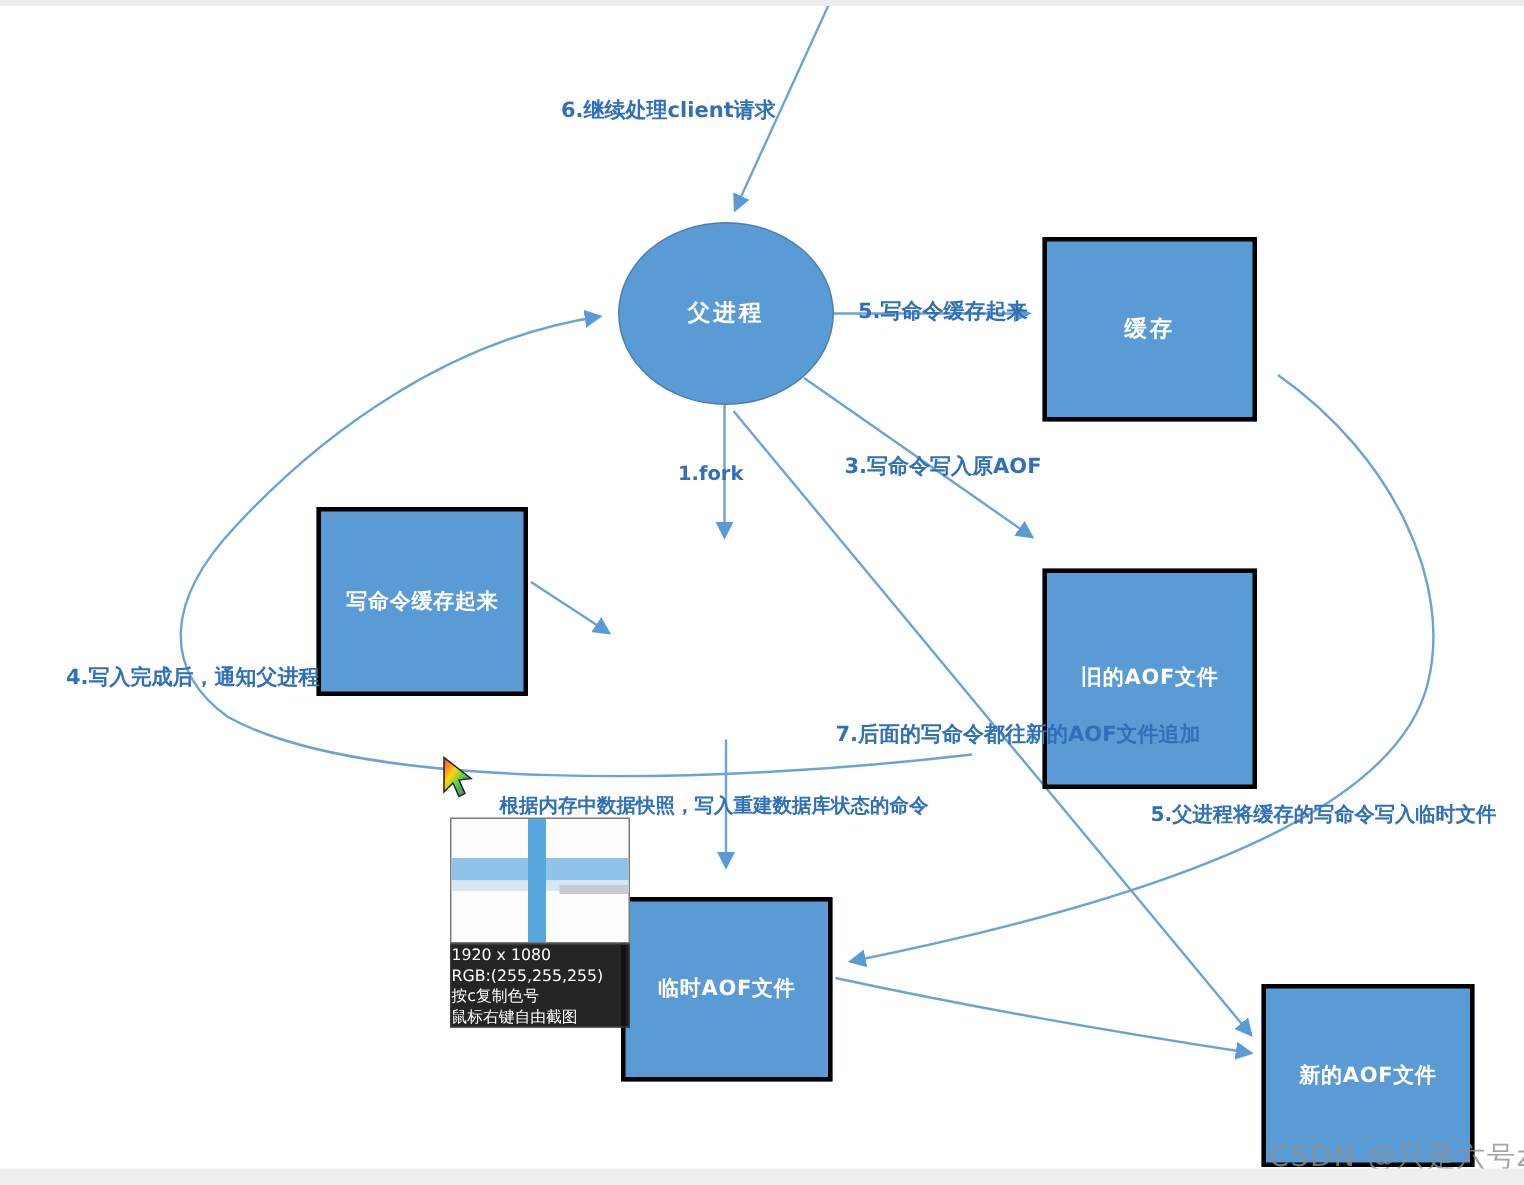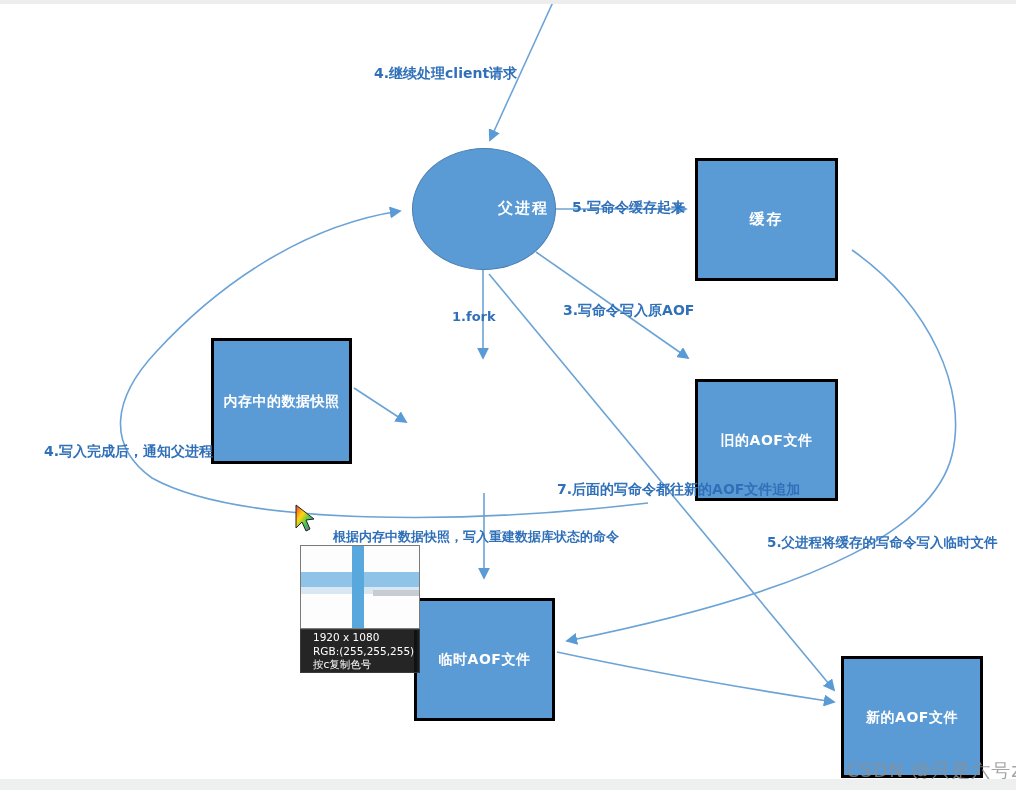--- a/index.html
+++ b/index.html
@@ -9,37 +9,37 @@
 
   .edge-strip { position:absolute; left:0; width:1016px; background:#ededed; z-index:9; }
   .edge-strip.top { top:0; height:4px; }
   .edge-strip.bottom { bottom:0; height:11px; background:#eef0ef; }
 
   #connector-layer { position:absolute; left:0; top:0; width:1016px; height:790px; z-index:1; pointer-events:none; }
 
   .node { position:absolute; display:flex; align-items:center; justify-content:center;
           background:#5b9bd5; color:#fff; font-weight:600; z-index:2; text-align:center; }
   .node.rect { border:3px solid #000000;margin-top:11px; }
-  .node.ellipse { border:1.5px solid #4a7fb0; border-radius:50%;justify-content:flex-end; }
+  .node.ellipse { border:1.5px solid #4a7fb0; border-radius:50%; }
   .node .lbl { font-size:15px; letter-spacing:2px; line-height:1.3; padding:0 6px; }
   .node.small-text .lbl { font-size:14px; letter-spacing:0.5px; }
 
   .edge-label { position:absolute; color:#3070b8; font-weight:600; font-size:14px;
                 white-space:nowrap; z-index:3; }
 
   
   #magnifier { position:absolute; left:300px; top:545px; width:120px; height:84px;
                background:#fdfdfd; border:1px solid #7a7a7a; z-index:5; overflow:hidden; }
   #magnifier .h-band { position:absolute; left:0; top:26px; width:120px; height:15px; background:#8fc4e8; }
   #magnifier .h-band2 { position:absolute; left:0; top:41px; width:120px; height:7px; background:#d9e7f2; }
   #magnifier .gray-stripe { position:absolute; left:72px; top:44px; width:46px; height:6px; background:#c6ccd1; }
   #magnifier .v-band { position:absolute; left:51px; top:0; width:12px; height:84px; background:#58a7dd; }
-  #info-panel { position:absolute; left:300px; top:629px; width:120px; height:44px;
+  #info-panel { position:absolute; left:300px; top:629px; width:120px; height:56px;
                 background:rgba(18,18,18,0.92); border:1px solid #3a3a3a; z-index:5;
-                color:#fff; font-size:10.5px; line-height:13.5px; padding:1px 12px; white-space:nowrap; }
+                color:#fff; font-size:10.5px; line-height:13.5px; padding:1px 0; white-space:nowrap; }
   #cursor { position:absolute; left:294px; top:504px; z-index:6; }
 
   #watermark { position:absolute; left:846px; top:758px; z-index:7; color:#8f8f8f;
                opacity:0.8; font-size:19px; letter-spacing:1px; white-space:nowrap; }
 </style>
 </head>
 <body>
 
 <div id="stage">
 
@@ -75,37 +75,37 @@
 
   <div class="node ellipse" style="left:412px;top:148px;width:144px;height:122px;">
     <span class="lbl">父进程</span>
   </div>
 
   <div class="node rect" style="left:695px;top:147px;width:143px;height:123px;">
     <span class="lbl">缓存</span>
   </div>
 
   <div class="node rect small-text" style="left:211px;top:327px;width:141px;height:126px;">
-    <span class="lbl">内存中的数据快照</span>
+    <span class="lbl">写命令缓存起来</span>
   </div>
 
 
-  <div class="node rect small-text" style="left:695px;top:368px;width:143px;height:122px;">
+  <div class="node rect small-text" style="left:695px;top:368px;width:143px;height:147px;">
     <span class="lbl">旧的AOF文件</span>
   </div>
 
   <div class="node rect small-text" style="left:414px;top:587px;width:141px;height:123px;">
     <span class="lbl">临时AOF文件</span>
   </div>
 
   <div class="node rect small-text" style="left:841px;top:645px;width:142px;height:122px;">
     <span class="lbl">新的AOF文件</span>
   </div>
 
-  <div class="edge-label" style="left:374px;top:65px;">4.继续处理client请求</div>
+  <div class="edge-label" style="left:374px;top:65px;">6.继续处理client请求</div>
   <div class="edge-label" style="left:572px;top:199px;">5.写命令缓存起来</div>
   <div class="edge-label" style="left:452px;top:309px;font-size:13px;">1.fork</div>
   <div class="edge-label" style="left:563px;top:302px;">3.写命令写入原AOF</div>
   <div class="edge-label" style="left:44px;top:443px;">4.写入完成后，通知父进程</div>
   <div class="edge-label" style="left:557px;top:481px;text-align:center;">7.后面的写命令都往新的AOF文件追加</div>
   <div class="edge-label" style="left:333px;top:528px;font-size:13px;">根据内存中数据快照，写入重建数据库状态的命令</div>
   <div class="edge-label" style="left:767px;top:534px;font-size:13.5px;">5.父进程将缓存的写命令写入临时文件</div>
 
   <div id="magnifier">
     <div class="h-band"></div>

